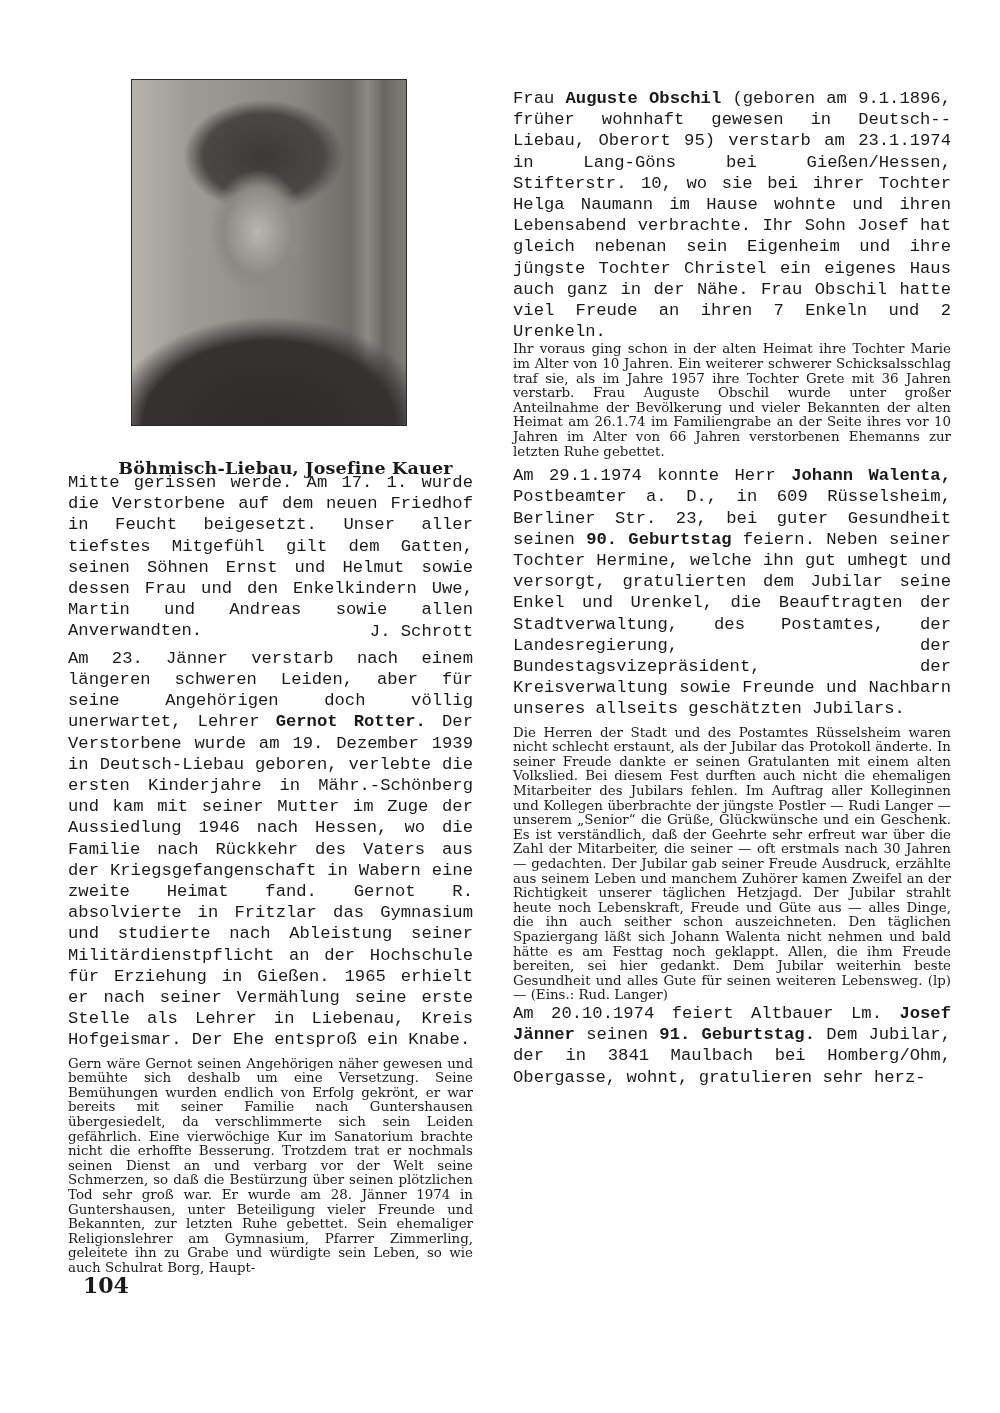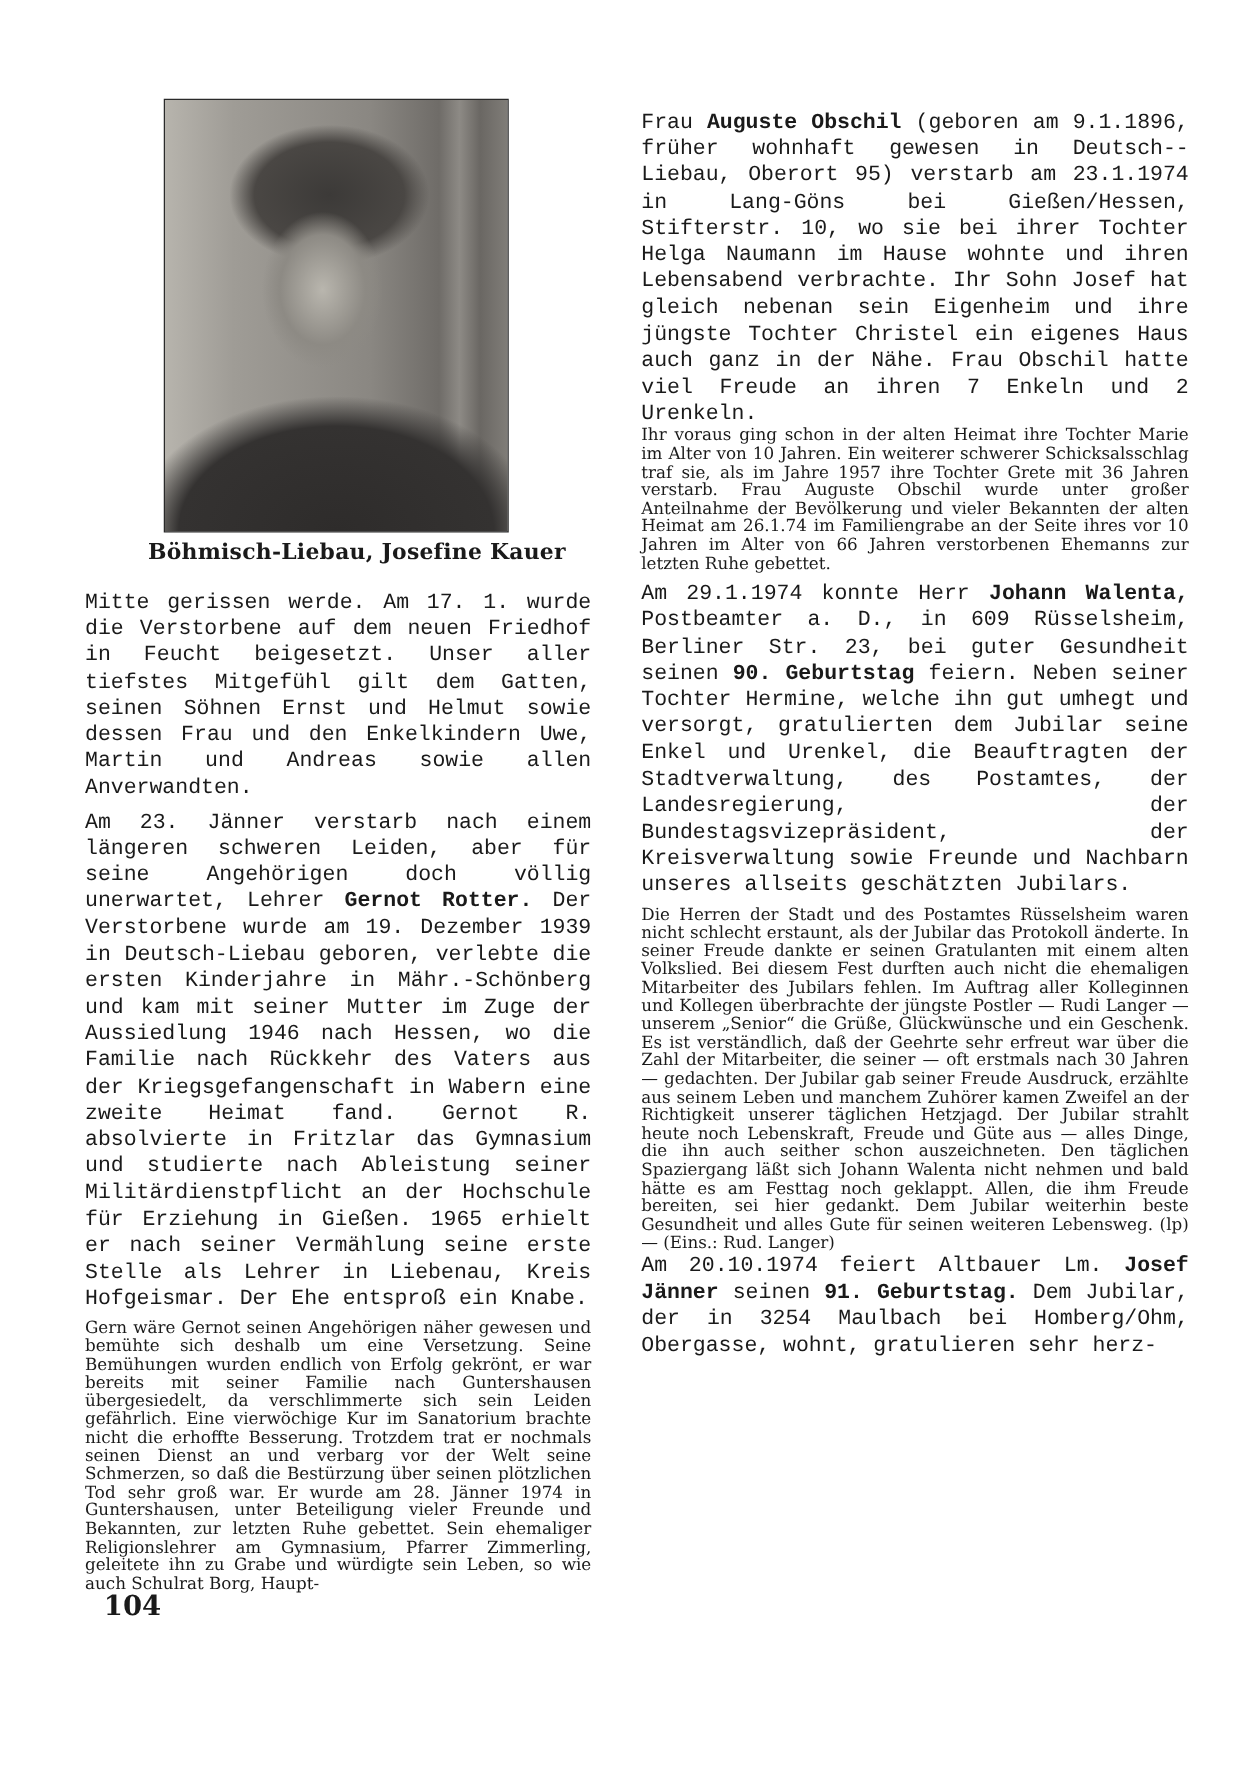--- a/index.html
+++ b/index.html
@@ -15,21 +15,21 @@
     .photo {
       position: absolute; left: 131px; top: 79px; width: 274px; height: 345px;
       background:
         radial-gradient(ellipse 62px 80px at 46% 44%, #b9b6ae 0%, #8d8a84 55%, rgba(0,0,0,0) 78%),
         radial-gradient(ellipse 100px 70px at 48% 22%, #3c3a38 0%, #4a4744 60%, rgba(0,0,0,0) 80%),
         radial-gradient(ellipse 180px 120px at 50% 100%, #2e2c2b 0%, #343231 70%, rgba(0,0,0,0) 90%),
         linear-gradient(90deg, #b7b4ad 0%, #9f9c96 20%, #8a8782 60%, #6f6c68 80%, #8d8a85 86%, #6a6763 92%, #807d78 100%);
       border: 1px solid #2a2a2a;
     }
     .caption {
-      position: absolute; left: 83px; width: 405px; top: 432px;
+      position: absolute; left: 83px; width: 405px; top: 458px;
       text-align: center; font-weight: bold; font-size: 17.5px;
       font-family: "DejaVu Serif", serif; letter-spacing: 0.2px;
     }
     .large { font-size: 17.2px; line-height: 21.2px; margin: 0; font-family: Liberation Mono, monospace; }
     p { margin: 0; }
     .sig { display: block; text-align: right; margin-top: -21px; }
     b { font-weight: bold; }
     .gap { height: 6px; }
     .page-number {
       position: absolute; left: 83px; top: 1272px; font-weight: bold;
@@ -40,30 +40,31 @@
 </head>
 <body>
 
 <div class="photo" title="Portrait of Josefine Kauer"></div>
 <div class="caption">Böhmisch-Liebau, Josefine Kauer</div>
 
 <div class="col left-col" style="top:472px;">
   <p class="large">
     <span>Mitte gerissen werde. Am 17. 1. wurde die Verstorbene auf dem neuen Friedhof in Feucht beigesetzt. Unser aller tiefstes Mitgefühl gilt dem Gatten, seinen Söhnen Ernst und Helmut sowie dessen Frau und den Enkelkindern Uwe, Martin und Andreas sowie allen Anverwandten.</span>
   </p>
+  <p class="large sig">J. Schrott</p>
   <div class="gap"></div>
   <p class="large"><span>Am 23. Jänner verstarb nach einem längeren schweren Leiden, aber für seine Angehörigen doch völlig unerwartet, Lehrer </span><b>Gernot Rotter.</b><span> Der Verstorbene wurde am 19. Dezember 1939 in Deutsch-Liebau geboren, verlebte die ersten Kinderjahre in Mähr.-Schönberg und kam mit seiner Mutter im Zuge der Aussiedlung 1946 nach Hessen, wo die Familie nach Rückkehr des Vaters aus der Kriegsgefangenschaft in Wabern eine zweite Heimat fand. Gernot R. absolvierte in Fritzlar das Gymnasium und studierte nach Ableistung seiner Militärdienstpflicht an der Hochschule für Erziehung in Gießen. 1965 erhielt er nach seiner Vermählung seine erste Stelle als Lehrer in Liebenau, Kreis Hofgeismar. Der Ehe entsproß ein Knabe.</span></p>
   <div class="gap"></div>
   <p class="small-light">Gern wäre Gernot seinen Angehörigen näher gewesen und bemühte sich deshalb um eine Versetzung. Seine Bemühungen wurden endlich von Erfolg gekrönt, er war bereits mit seiner Familie nach Guntershausen übergesiedelt, da verschlimmerte sich sein Leiden gefährlich. Eine vierwöchige Kur im Sanatorium brachte nicht die erhoffte Besserung. Trotzdem trat er nochmals seinen Dienst an und verbarg vor der Welt seine Schmerzen, so daß die Bestürzung über seinen plötzlichen Tod sehr groß war. Er wurde am 28. Jänner 1974 in Guntershausen, unter Beteiligung vieler Freunde und Bekannten, zur letzten Ruhe gebettet. Sein ehemaliger Religionslehrer am Gymnasium, Pfarrer Zimmerling, geleitete ihn zu Grabe und würdigte sein Leben, so wie auch Schulrat Borg, Haupt-</p>
 </div>
 
 <div class="col right-col">
   <div class="gap"></div>
   <p class="large"><span>Frau </span><b>Auguste Obschil</b><span> (geboren am 9.1.1896, früher wohnhaft gewesen in Deutsch--Liebau, Oberort 95) verstarb am 23.1.1974 in Lang-Göns bei Gießen/Hessen, Stifterstr. 10, wo sie bei ihrer Tochter Helga Naumann im Hause wohnte und ihren Lebensabend verbrachte. Ihr Sohn Josef hat gleich nebenan sein Eigenheim und ihre jüngste Tochter Christel ein eigenes Haus auch ganz in der Nähe. Frau Obschil hatte viel Freude an ihren 7 Enkeln und 2 Urenkeln.</span></p>
   <p class="small-light">Ihr voraus ging schon in der alten Heimat ihre Tochter Marie im Alter von 10 Jahren. Ein weiterer schwerer Schicksalsschlag traf sie, als im Jahre 1957 ihre Tochter Grete mit 36 Jahren verstarb. Frau Auguste Obschil wurde unter großer Anteilnahme der Bevölkerung und vieler Bekannten der alten Heimat am 26.1.74 im Familiengrabe an der Seite ihres vor 10 Jahren im Alter von 66 Jahren verstorbenen Ehemanns zur letzten Ruhe gebettet.</p>
   <div class="gap"></div>
   <p class="large"><span>Am 29.1.1974 konnte Herr </span><b>Johann Walenta,</b><span> Postbeamter a. D., in 609 Rüsselsheim, Berliner Str. 23, bei guter Gesundheit seinen </span><b>90. Geburtstag</b><span> feiern. Neben seiner Tochter Hermine, welche ihn gut umhegt und versorgt, gratulierten dem Jubilar seine Enkel und Urenkel, die Beauftragten der Stadtverwaltung, des Postamtes, der Landesregierung, der Bundestagsvizepräsident, der Kreisverwaltung sowie Freunde und Nachbarn unseres allseits geschätzten Jubilars.</span></p>
   <div class="gap"></div>
   <p class="small-light">Die Herren der Stadt und des Postamtes Rüsselsheim waren nicht schlecht erstaunt, als der Jubilar das Protokoll änderte. In seiner Freude dankte er seinen Gratulanten mit einem alten Volkslied. Bei diesem Fest durften auch nicht die ehemaligen Mitarbeiter des Jubilars fehlen. Im Auftrag aller Kolleginnen und Kollegen überbrachte der jüngste Postler — Rudi Langer — unserem „Senior“ die Grüße, Glückwünsche und ein Geschenk. Es ist verständlich, daß der Geehrte sehr erfreut war über die Zahl der Mitarbeiter, die seiner — oft erstmals nach 30 Jahren — gedachten. Der Jubilar gab seiner Freude Ausdruck, erzählte aus seinem Leben und manchem Zuhörer kamen Zweifel an der Richtigkeit unserer täglichen Hetzjagd. Der Jubilar strahlt heute noch Lebenskraft, Freude und Güte aus — alles Dinge, die ihn auch seither schon auszeichneten. Den täglichen Spaziergang läßt sich Johann Walenta nicht nehmen und bald hätte es am Festtag noch geklappt. Allen, die ihm Freude bereiten, sei hier gedankt. Dem Jubilar weiterhin beste Gesundheit und alles Gute für seinen weiteren Lebensweg. (lp) — (Eins.: Rud. Langer)</p>
-  <p class="large"><span>Am 20.10.1974 feiert Altbauer Lm. </span><b>Josef Jänner</b><span> seinen </span><b>91. Geburtstag.</b><span> Dem Jubilar, der in 3254 Maulbach bei Homberg/Ohm, Obergasse, wohnt, gratulieren sehr herz-</span></p>
+  <p class="large"><span>Am 20.10.1974 feiert Altbauer Lm. </span><b>Josef Jänner</b><span> seinen </span><b>91. Geburtstag.</b><span> Dem Jubilar, der in 3841 Maulbach bei Homberg/Ohm, Obergasse, wohnt, gratulieren sehr herz-</span></p>
 </div>
 
 <div class="page-number">104</div>
 
 </body></html>

